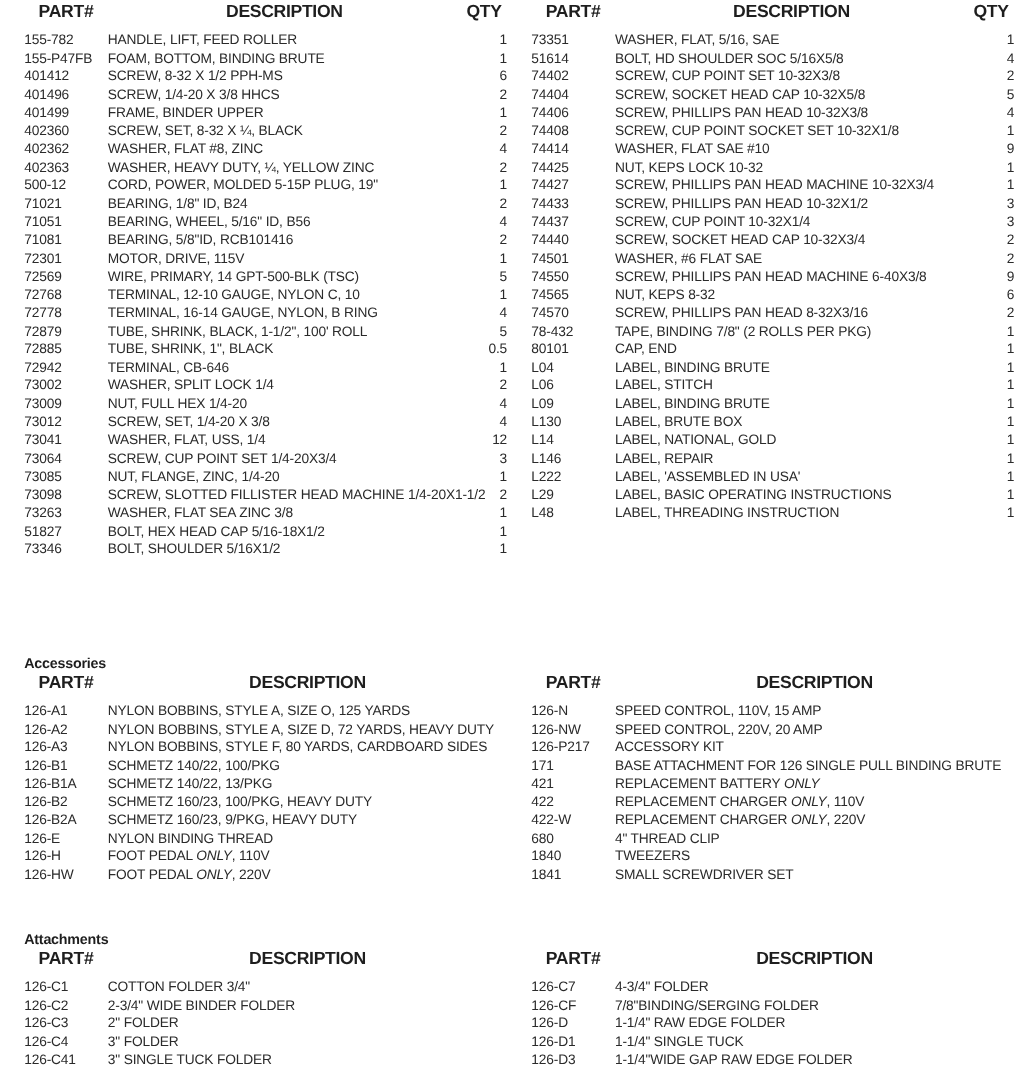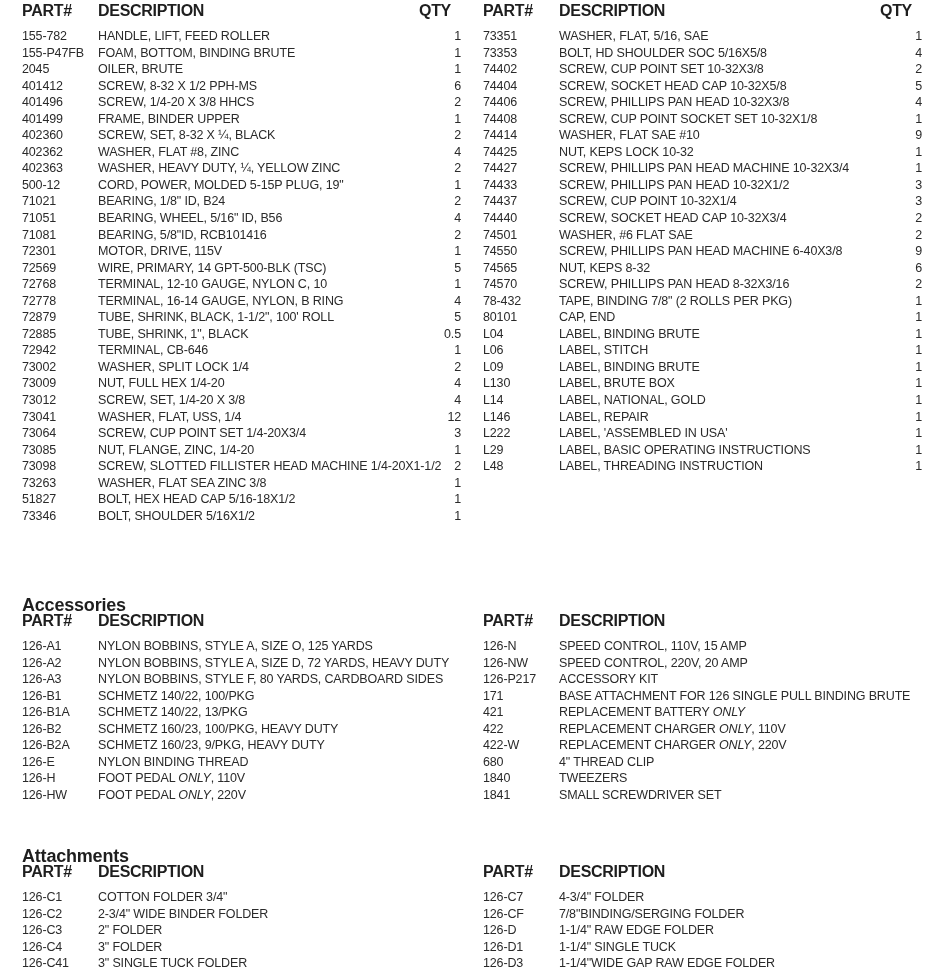--- a/index.html
+++ b/index.html
@@ -10,33 +10,33 @@
     color:#2a2a2a;
     font-family:"Liberation Sans", sans-serif;
     overflow:hidden;
   }
   .section{position:absolute;left:0;width:940px;}
   .sec-main{top:2px;}
   .sec-acc{top:595px;}
   .sec-att{top:846px;}
   .section-title{
     position:absolute;left:22px;top:0;
-    font-size:18px;font-weight:bold;color:#1e1e1e;
+    font-size:13px;font-weight:bold;color:#1e1e1e;
     letter-spacing:-0.2px;
   }
   table.parts{
     position:absolute;top:0;
     border-collapse:collapse;table-layout:fixed;
     width:439px;
   }
   .with-title table.parts{top:17px;}
   table.parts.col-left{left:22px;}
   table.parts.col-right{left:483px;}
   table.parts th{
-    text-align:left;vertical-align:top;
+    text-align:center;vertical-align:top;
     font-size:16px;font-weight:bold;color:#1e1e1e;
     padding:0 0 8px 0;letter-spacing:-0.3px;
     line-height:18px;
   }
   table.parts td{
     padding:0;vertical-align:top;
     font-size:12.5px;line-height:16.55px;
     letter-spacing:-0.15px;
     white-space:nowrap;overflow:visible;
   }
@@ -69,25 +69,20 @@
             <td class="part">155-782</td>
             <td class="desc">HANDLE, LIFT, FEED ROLLER</td>
             <td class="qty">1</td>
           </tr>
           <tr>
             <td class="part">155-P47FB</td>
             <td class="desc">FOAM, BOTTOM, BINDING BRUTE</td>
             <td class="qty">1</td>
           </tr>
           <tr>
-            <td class="part">2045</td>
-            <td class="desc">OILER, BRUTE</td>
-            <td class="qty">1</td>
-          </tr>
-          <tr>
             <td class="part">401412</td>
             <td class="desc">SCREW, 8-32 X 1/2 PPH-MS</td>
             <td class="qty">6</td>
           </tr>
           <tr>
             <td class="part">401496</td>
             <td class="desc">SCREW, 1/4-20 X 3/8 HHCS</td>
             <td class="qty">2</td>
           </tr>
           <tr>
@@ -230,21 +225,21 @@
           <th class="qty">QTY</th>
         </tr>
       </thead>
       <tbody>
           <tr>
             <td class="part">73351</td>
             <td class="desc">WASHER, FLAT, 5/16, SAE</td>
             <td class="qty">1</td>
           </tr>
           <tr>
-            <td class="part">73353</td>
+            <td class="part">51614</td>
             <td class="desc">BOLT, HD SHOULDER SOC 5/16X5/8</td>
             <td class="qty">4</td>
           </tr>
           <tr>
             <td class="part">74402</td>
             <td class="desc">SCREW, CUP POINT SET 10-32X3/8</td>
             <td class="qty">2</td>
           </tr>
           <tr>
             <td class="part">74404</td>

